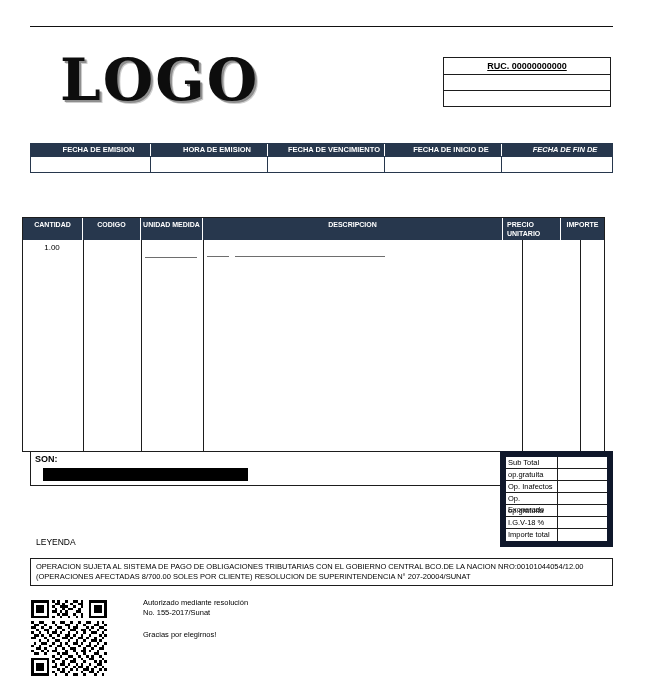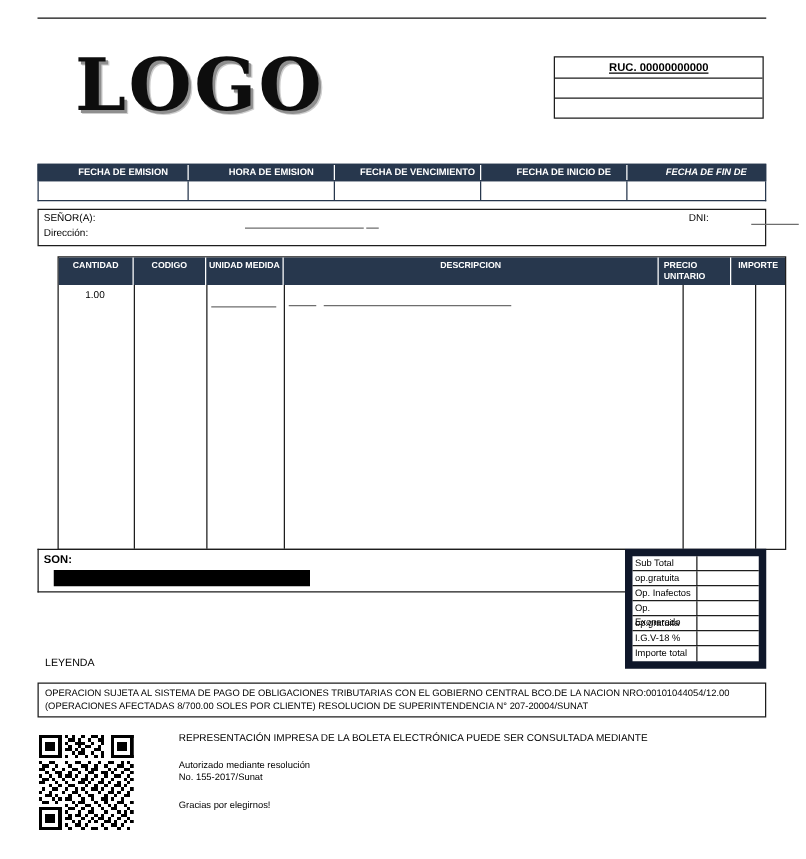--- a/index.html
+++ b/index.html
@@ -12,20 +12,21 @@
     height: 687px;
     font-family: "Liberation Sans", sans-serif;
     color: #000000;
     position: relative;
     overflow: hidden;
   }
   .page {
     position: relative;
     width: 645px;
     height: 575px;
+    margin-top: 12px;
   }
   .top-rule {
     position: absolute;
     left: 30px;
     top: 14px;
     width: 583px;
     border-top: 1px solid #111;
   }
 
   
@@ -145,21 +146,21 @@
   .cl-dni { left: 520px; top: 2px; }
   .redact-line {
     position: absolute;
     background: #6e6e6e;
     height: 1px;
   }
 
   
   .items {
     position: absolute;
-    left: 46px;
+    left: 22px;
     top: 205px;
     width: 583px;
     height: 235px;
     border: 1px solid #1d1d1d;
     box-sizing: border-box;
   }
   .items-head {
     display: flex;
     height: 22px;
     background: #27374d;
@@ -349,28 +350,20 @@
     <div class="s5">FECHA DE FIN DE PERIODO</div>
   </div>
   <div class="strip-values">
     <div class="s1"></div>
     <div class="s2"></div>
     <div class="s3"></div>
     <div class="s4"></div>
     <div class="s5"></div>
   </div>
 
-  <div class="client-box">
-    <div class="client-line cl-senor">SEÑOR(A):</div>
-    <div class="client-line cl-dir">Dirección:</div>
-    <div class="client-line cl-dni">DNI:</div>
-    <div class="redact-line" style="left:165px; top:14px; width:95px;"></div>
-    <div class="redact-line" style="left:262px; top:14px; width:10px;"></div>
-    <div class="redact-line" style="left:570px; top:11px; width:38px;"></div>
-  </div>
 
   <div class="items">
     <div class="items-head">
       <div class="c-cant">CANTIDAD</div>
       <div class="c-cod">CODIGO</div>
       <div class="c-um">UNIDAD MEDIDA</div>
       <div class="c-desc">DESCRIPCION</div>
       <div class="c-pu">
         <div>PRECIO</div>
         <div>UNITARIO</div>
@@ -649,19 +642,18 @@
           <rect x="13" y="28" width="1" height="1"></rect>
           <rect x="16" y="28" width="2" height="1"></rect>
           <rect x="20" y="28" width="1" height="1"></rect>
           <rect x="24" y="28" width="1" height="1"></rect>
           <rect x="27" y="28" width="1" height="1"></rect>
       </g>
     </svg>
   </div>
 
   <div class="footer-text">
-    <p class="f1">REPRESENTACIÓN IMPRESA DE LA BOLETA ELECTRÓNICA PUEDE SER CONSULTADA MEDIANTE</p>
     <p class="f2">Autorizado mediante resolución</p>
     <p class="f2">No. 155-2017/Sunat</p>
     <p class="f3">Gracias por elegirnos!</p>
   </div>
 
 </div>
 
 </body></html>

